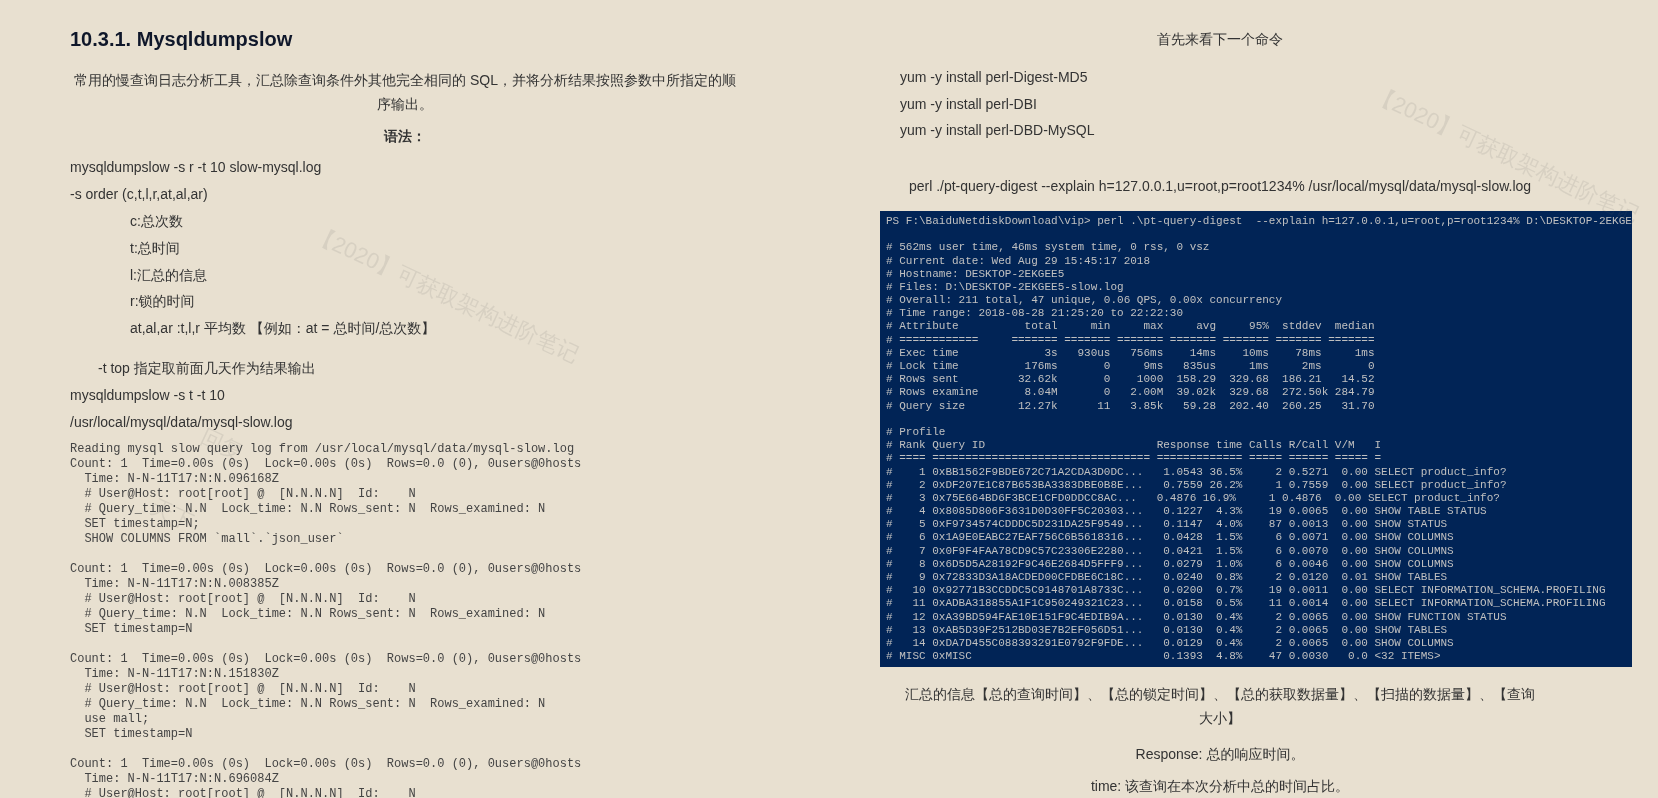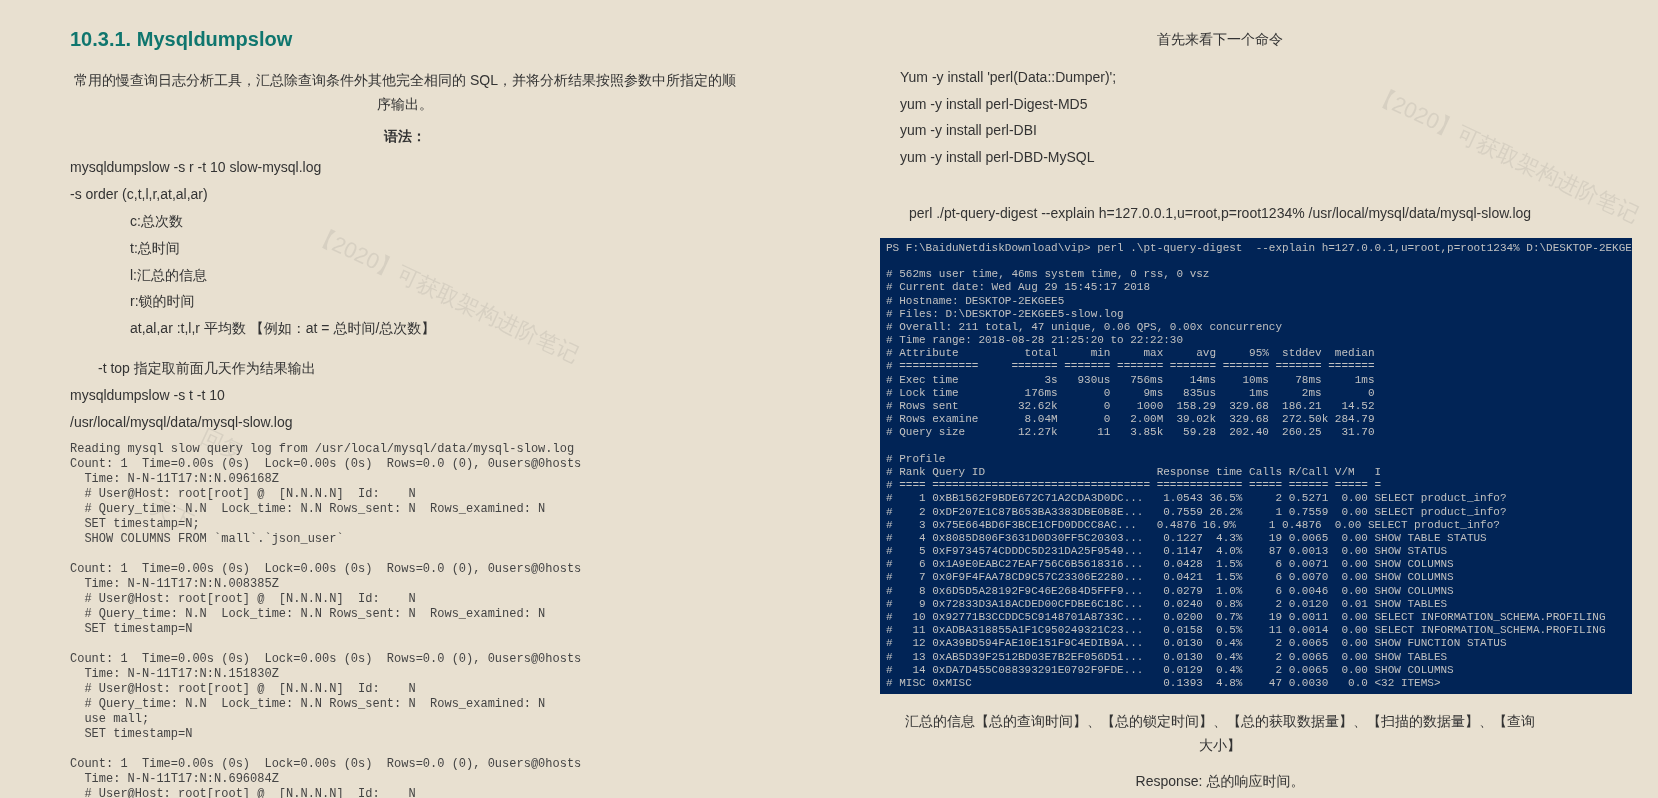--- a/index.html
+++ b/index.html
@@ -23,21 +23,21 @@
       padding-left: 70px;
       padding-right: 40px;
       box-sizing: border-box;
     }
     .col-right {
       width: 780px;
       padding-left: 120px;
       padding-right: 20px;
       box-sizing: border-box;
     }
-    h2 { font-size: 20px; font-weight: bold; margin: 8px 0 18px 0; color: #0f766e; }
+    h2 { font-size: 20px; font-weight: bold; margin: 8px 0 18px 0; color: #0f172a; }
     p { margin: 8px 0; line-height: 1.7; text-align: center; }
     .bold { font-weight: bold; }
     .cmd-line { margin: 3px 0; line-height: 1.7; }
     .indent1 { padding-left: 60px; }
     .indent2 { padding-left: 28px; }
     .mono-block {
       font-family: "Courier New", monospace;
       font-size: 12px;
       white-space: pre;
       line-height: 1.25;
@@ -108,21 +108,20 @@
   Time: N-N-11T17:N:N.696084Z
   # User@Host: root[root] @  [N.N.N.N]  Id:    N
   # Query_time: N.N  Lock_time: N.N Rows_sent: N  Rows_examined: N
   SET timestamp=N
   SHOW ENGINES</div>
   </div>
 
   <div class="col-right">
     <p>首先来看下一个命令</p>
     <div style="margin-top:14px">
-      <div class="cmd-line">Yum -y   install 'perl(Data::Dumper)';</div>
       <div class="cmd-line">yum -y install perl-Digest-MD5</div>
       <div class="cmd-line">yum -y install perl-DBI</div>
       <div class="cmd-line">yum -y install perl-DBD-MySQL</div>
     </div>
     <p style="margin-top:32px">perl    ./pt-query-digest         --explain    h=127.0.0.1,u=root,p=root1234% /usr/local/mysql/data/mysql-slow.log</p>
     <div class="terminal">PS F:\BaiduNetdiskDownload\vip&gt; perl .\pt-query-digest  --explain h=127.0.0.1,u=root,p=root1234% D:\DESKTOP-2EKGEE5-slow.log
 
 # 562ms user time, 46ms system time, 0 rss, 0 vsz
 # Current date: Wed Aug 29 15:45:17 2018
 # Hostname: DESKTOP-2EKGEE5

